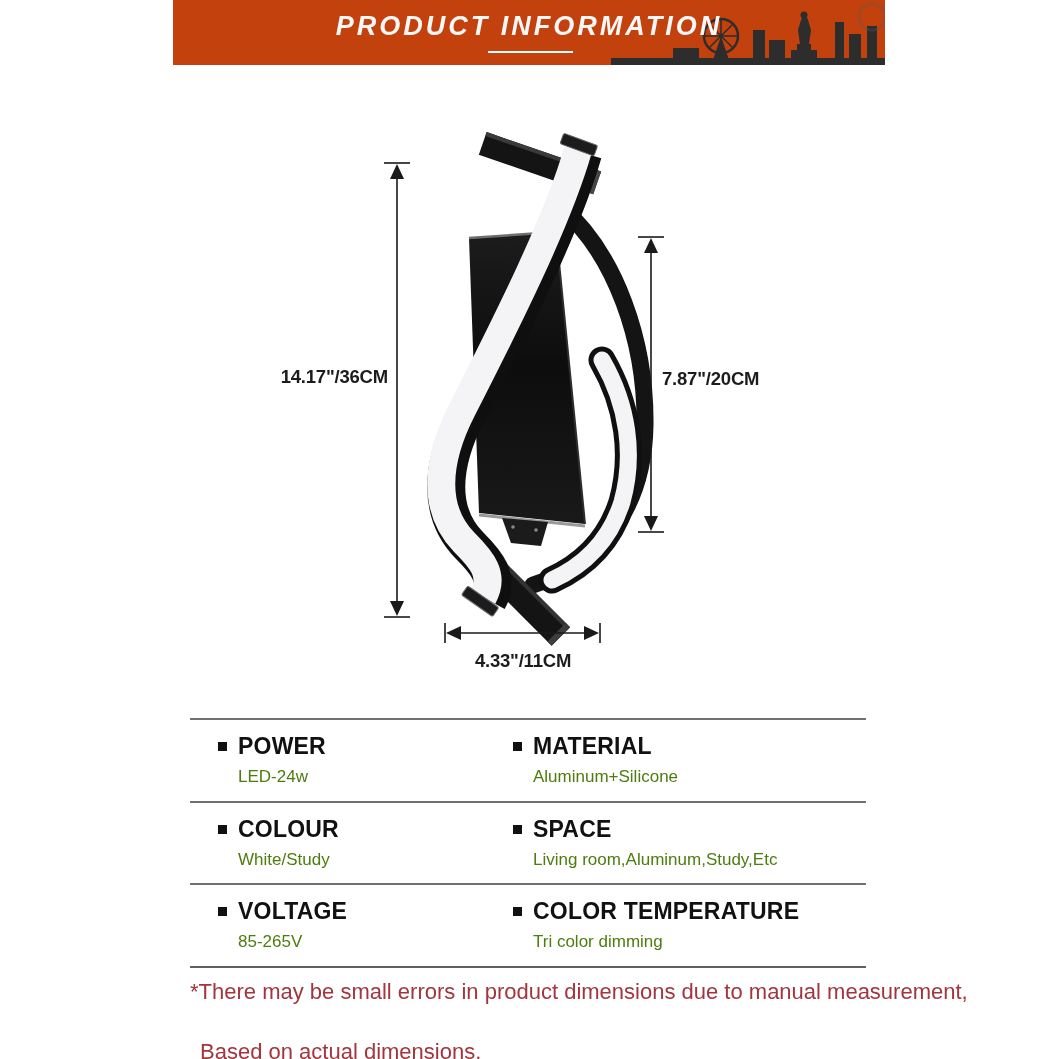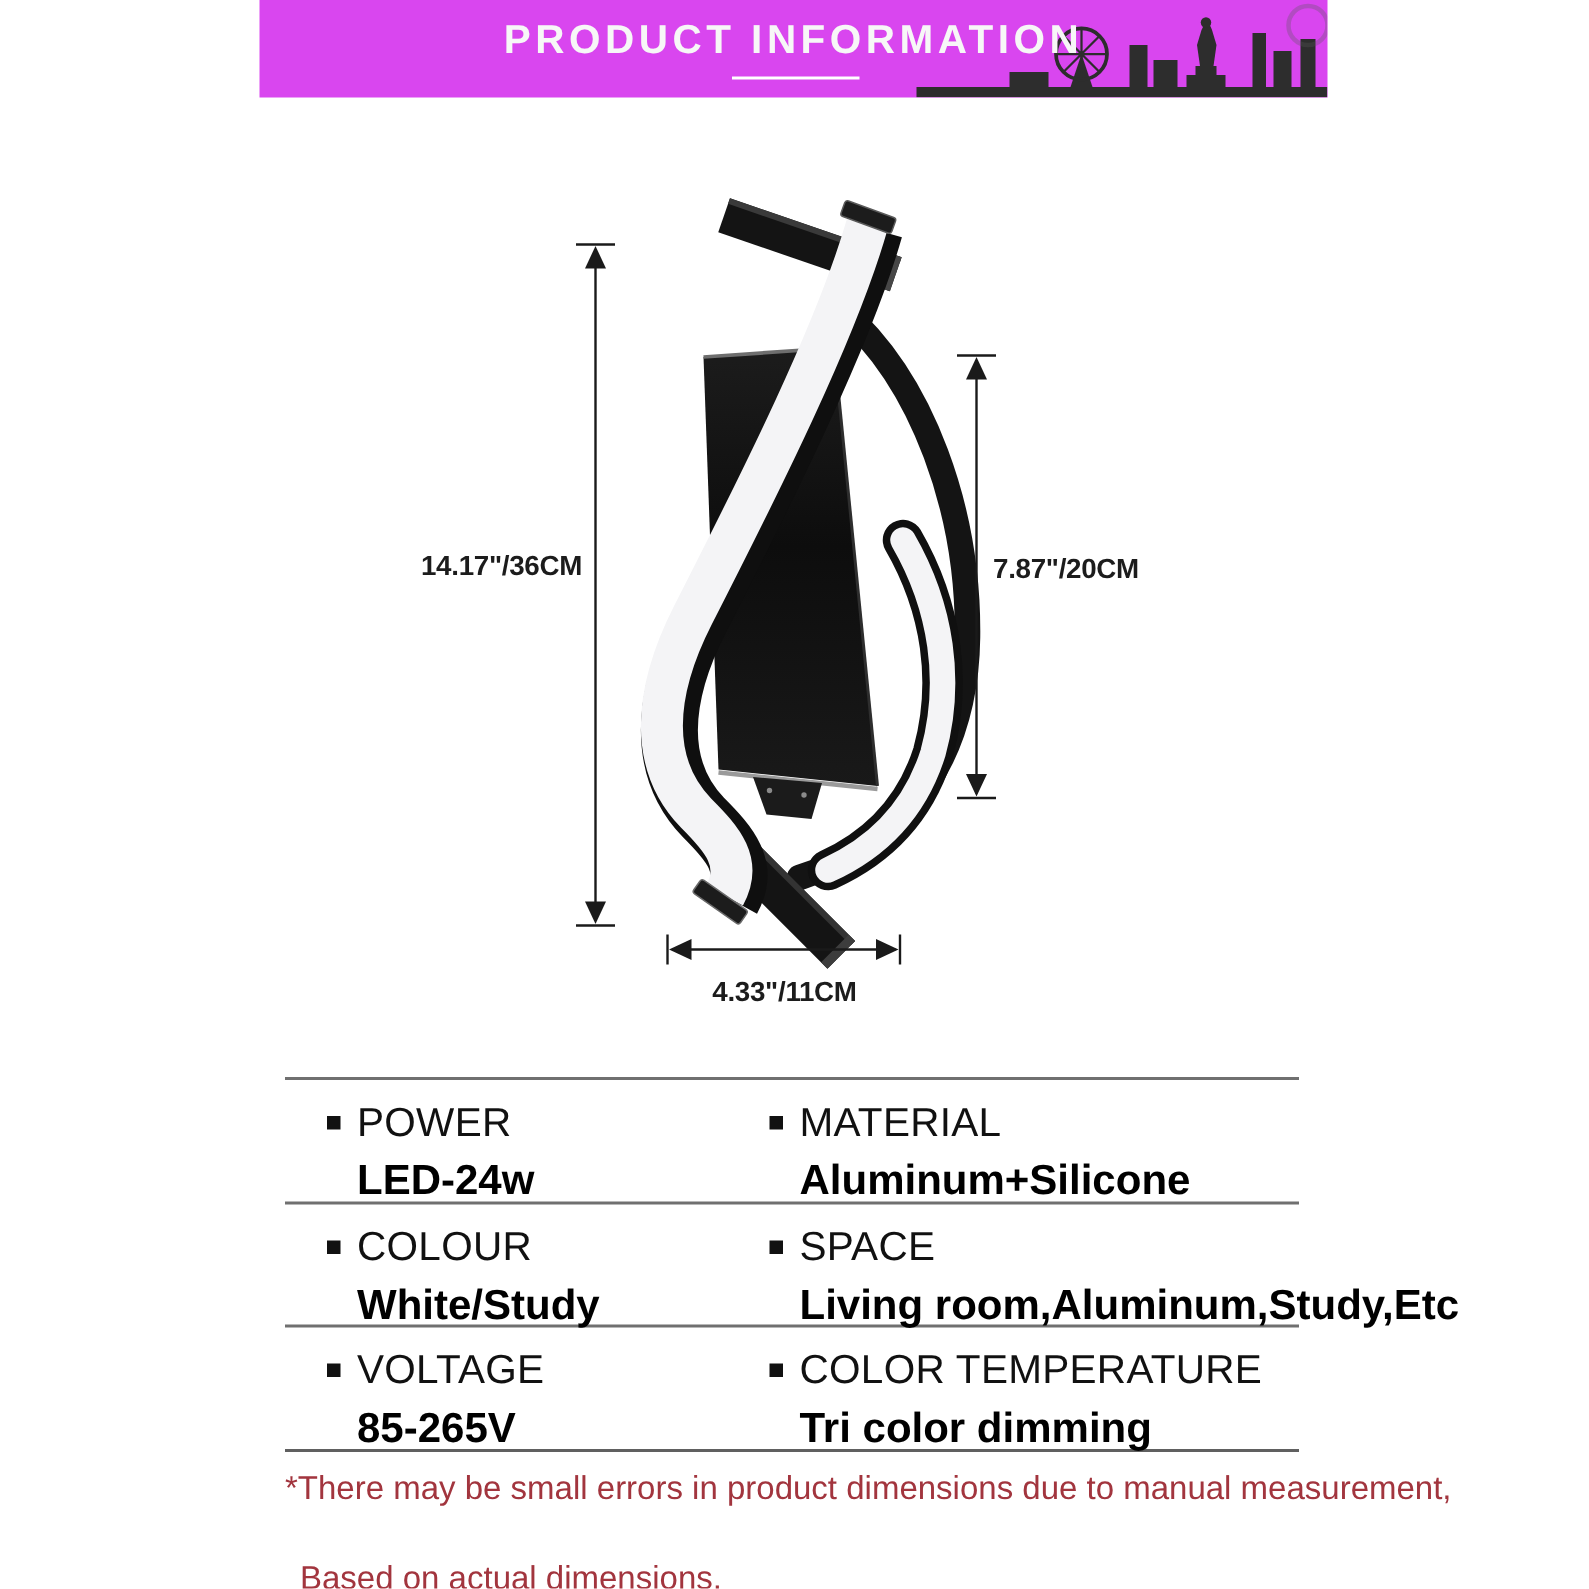--- a/index.html
+++ b/index.html
@@ -3,21 +3,21 @@
 <meta charset="utf-8">
 <style>
   html,body{margin:0;padding:0;}
   body{
     width:1059px;height:1059px;position:relative;background:#ffffff;
     font-family:"Liberation Sans",sans-serif;color:#1c1c1c;overflow:hidden;
   }
   
   .banner{
     position:absolute;left:173px;top:0;width:712px;height:65px;
-    background:#d946ef;overflow:hidden;
+    background:#c2410c;overflow:hidden;font-style:italic;
   }
   .banner-title{
     position:absolute;left:0;top:11px;width:100%;text-align:center;
     font-size:27px;font-weight:bold;letter-spacing:3px;color:#f7f7f7;white-space:nowrap;
   }
   .banner-underline{
     position:absolute;left:315px;top:51px;width:85px;height:2px;background:#ffffff;
   }
   .skyline{position:absolute;left:0;top:0;}
   
@@ -31,22 +31,22 @@
     display:flex;border-top:2px solid #707070;height:80.5px;box-sizing:content-box;
   }
   .spec-row:last-child{border-bottom:2px solid #606060;justify-content:center;}
   .spec-cell{padding-top:13px;box-sizing:border-box;}
   .spec-cell.left{flex:0 0 323px;padding-left:28px;}
   .spec-cell.right{flex:1;padding-left:0;}
   .spec-head{display:flex;align-items:center;}
   .bullet{
     width:9px;height:9px;background:#111;display:inline-block;flex:0 0 9px;margin-right:11px;
   }
-  .spec-label{font-size:27px;font-weight:normal;color:#111;letter-spacing:0.2px;white-space:nowrap;}
-  .spec-value{font-size:28px;color:#000000;margin-top:7px;padding-left:20px;white-space:nowrap;font-weight:bold;}
+  .spec-label{font-size:23px;font-weight:bold;color:#111;letter-spacing:0.2px;white-space:nowrap;}
+  .spec-value{font-size:17px;color:#4d7c0f;margin-top:7px;padding-left:20px;white-space:nowrap;}
   
   .disclaimer{
     position:absolute;left:190px;top:981px;font-size:22px;line-height:22.5px;color:#a2353e;
   }
   .disclaimer .l2{padding-left:10px;margin-top:37px;}
 </style>
 </head>
 <body>
 
 <div class="banner">

